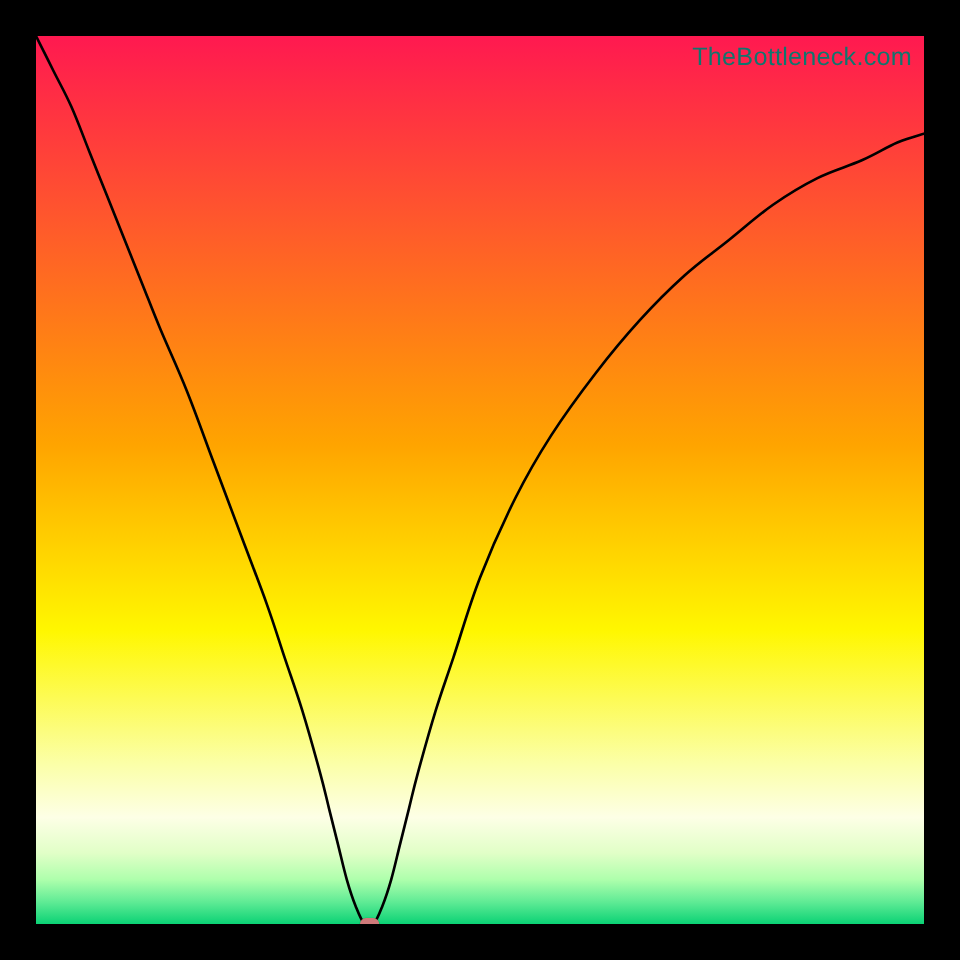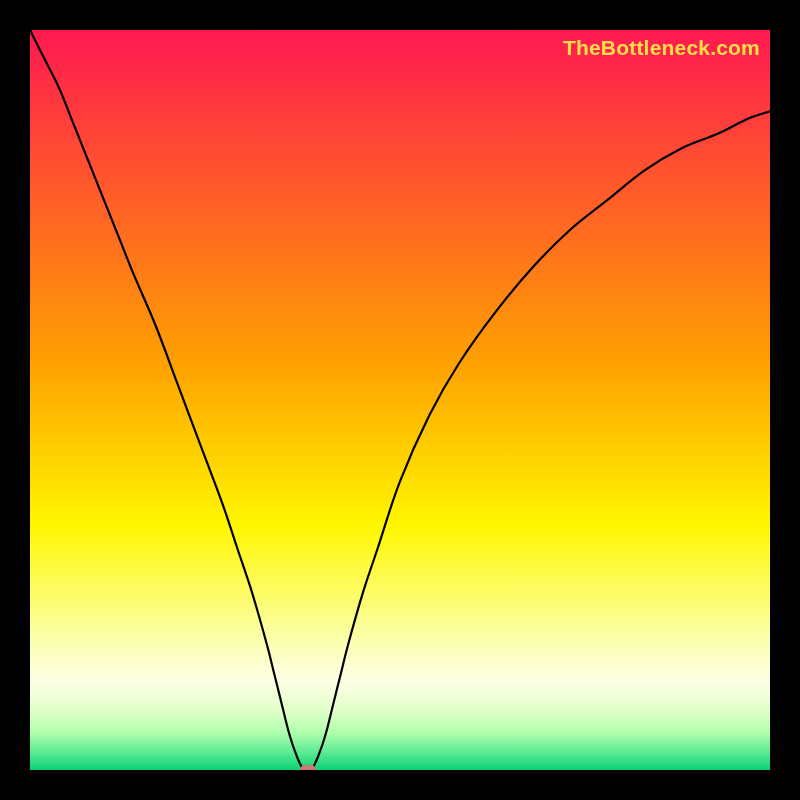--- a/index.html
+++ b/index.html
@@ -29,23 +29,23 @@
     position: absolute;
     left: 0;
     top: 0;
     width: 100%;
     height: 100%;
   }
   .watermark {
     position: absolute;
     top: 6px;
     right: 10px;
-    color: #fde047;
+    color: #0f766e;
     font-size: 21px;
-    font-weight: 700;
+    font-weight: 400;
     letter-spacing: 0.2px;
     user-select: none;
   }
   svg.curve {
     position: absolute;
     left: 0; top: 0;
     width: 100%;
     height: 100%;
   }
   .marker {

